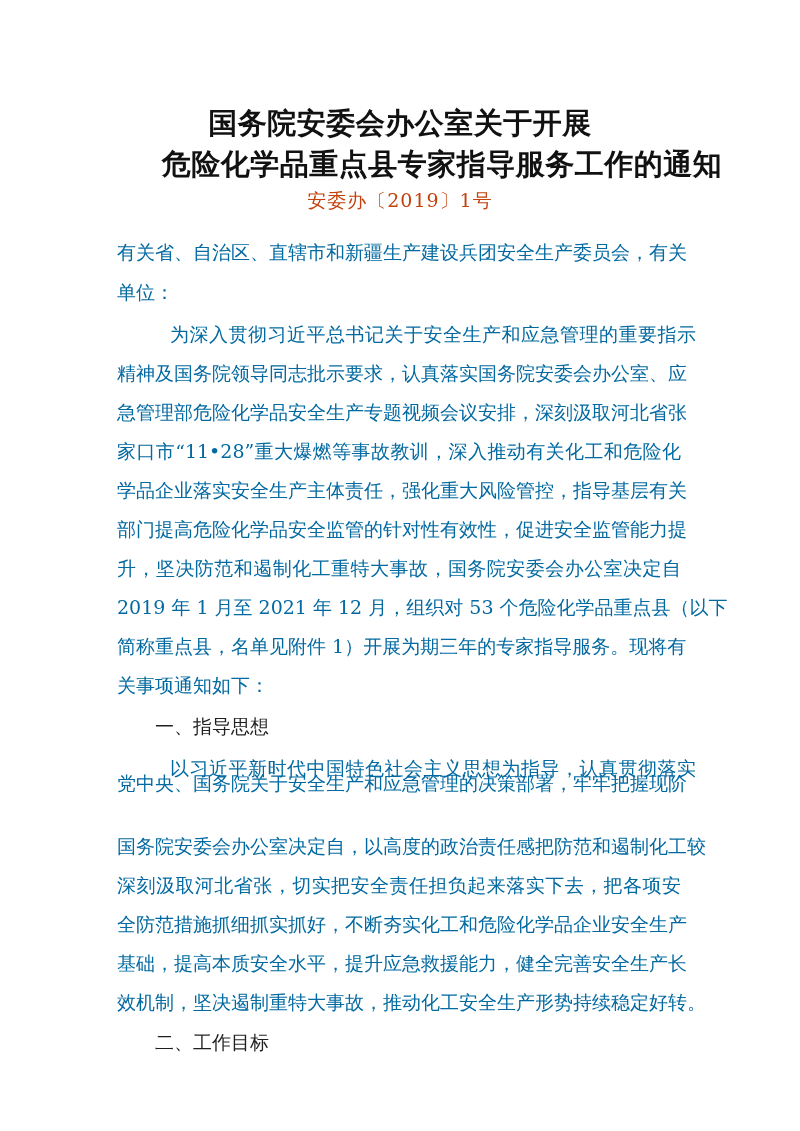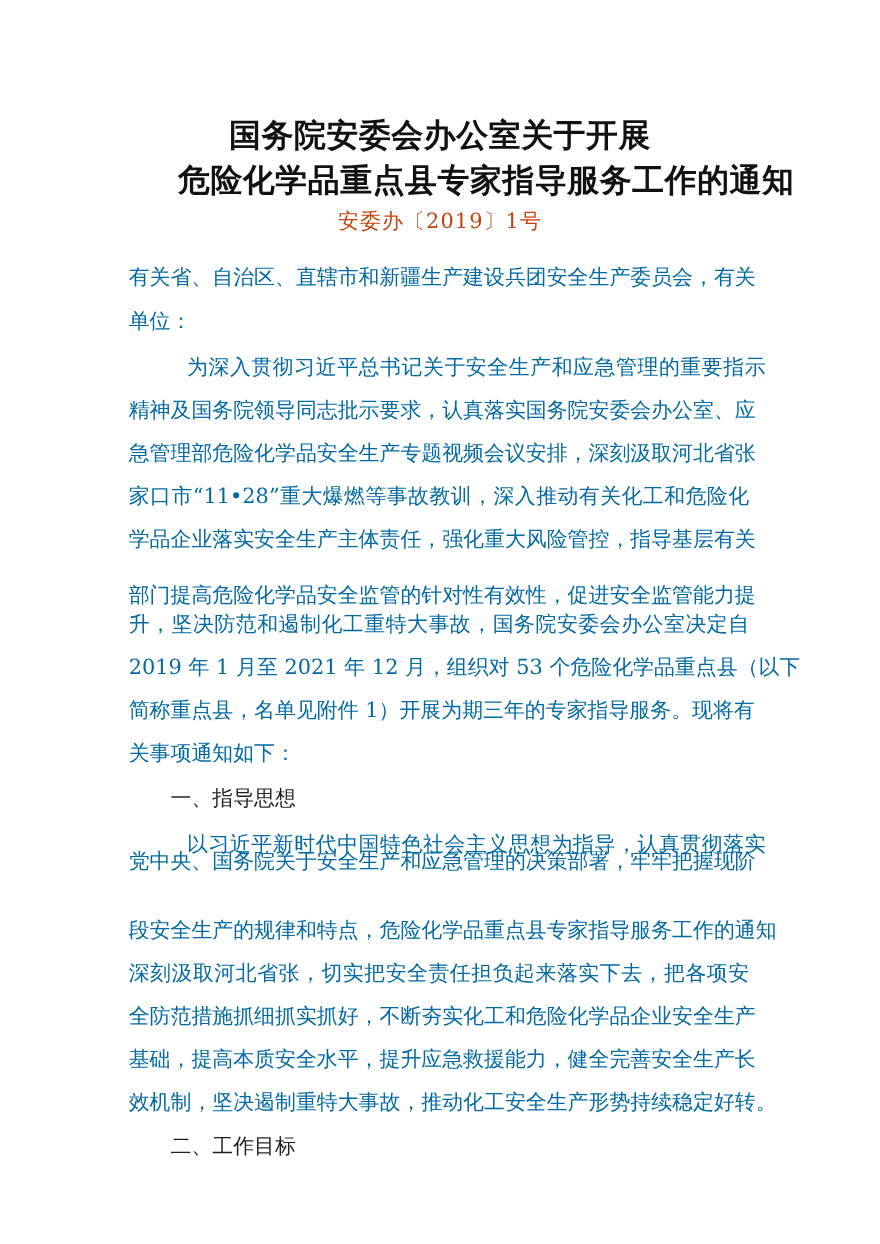--- a/index.html
+++ b/index.html
@@ -85,32 +85,32 @@
     <div class="line" style="top:240px">有关省、自治区、直辖市和新疆生产建设兵团安全生产委员会，有关</div>
     <div class="line last" style="top:280px">单位：</div>
   </div>
 
   <div>
     <div class="line indent" style="top:322px">为深入贯彻习近平总书记关于安全生产和应急管理的重要指示</div>
     <div class="line" style="top:361px">精神及国务院领导同志批示要求，认真落实国务院安委会办公室、应</div>
     <div class="line" style="top:400px">急管理部危险化学品安全生产专题视频会议安排，深刻汲取河北省张</div>
     <div class="line" style="top:439px">家口市“11•28”重大爆燃等事故教训，深入推动有关化工和危险化</div>
     <div class="line" style="top:478px">学品企业落实安全生产主体责任，强化重大风险管控，指导基层有关</div>
-    <div class="line" style="top:529px">部门提高危险化学品安全监管的针对性有效性，促进安全监管能力提</div>
+    <div class="line" style="top:517px">部门提高危险化学品安全监管的针对性有效性，促进安全监管能力提</div>
     <div class="line" style="top:556px">升，坚决防范和遏制化工重特大事故，国务院安委会办公室决定自</div>
     <div class="line" style="top:595px">2019 年 1 月至 2021 年 12 月，组织对 53 个危险化学品重点县（以下</div>
     <div class="line" style="top:634px">简称重点县，名单见附件 1）开展为期三年的专家指导服务。现将有</div>
     <div class="line last" style="top:673px">关事项通知如下：</div>
   </div>
 
   <div>
     <div class="heading" style="top:714px">一、指导思想</div>
     <div class="line indent" style="top:756px">以习近平新时代中国特色社会主义思想为指导，认真贯彻落实</div>
     <div class="line" style="top:771px">党中央、国务院关于安全生产和应急管理的决策部署，牢牢把握现阶</div>
-    <div class="line" style="top:834px">段安全生产的规律和特点，危险化学品重点县专家指导服务工作的通知</div>
+    <div class="line" style="top:834px">国务院安委会办公室决定自，以高度的政治责任感把防范和遏制化工较</div>
     <div class="line" style="top:873px">深刻汲取河北省张，切实把安全责任担负起来落实下去，把各项安</div>
     <div class="line" style="top:912px">全防范措施抓细抓实抓好，不断夯实化工和危险化学品企业安全生产</div>
     <div class="line" style="top:951px">基础，提高本质安全水平，提升应急救援能力，健全完善安全生产长</div>
     <div class="line" style="top:990px">效机制，坚决遏制重特大事故，推动化工安全生产形势持续稳定好转。</div>
   </div>
 
   <div>
     <div class="heading" style="top:1030px">二、工作目标</div>
   </div>
 

